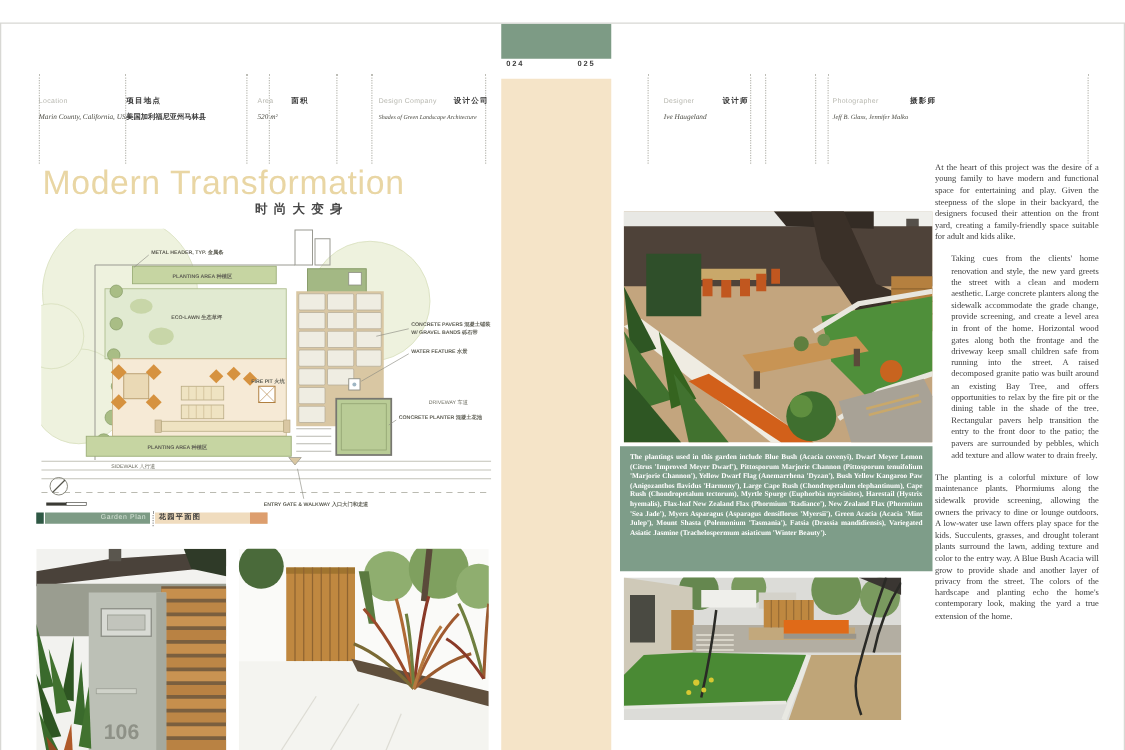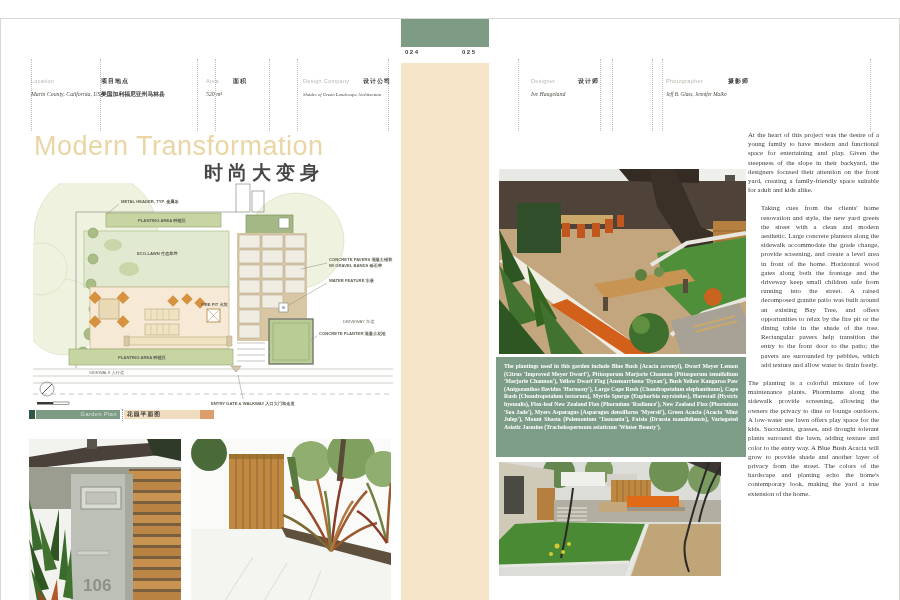--- a/index.html
+++ b/index.html
@@ -17,21 +17,21 @@
   .vline{position:absolute;top:40px;height:72px;border-left:1px dotted #bdbdb6;}
   
   .hblock{position:absolute;top:54px;line-height:9px;}
   .len{display:inline-block;font-size:5.5px;color:#b6b6ae;letter-spacing:.3px;}
   .lzh{font-size:6px;font-weight:bold;color:#3a3a3a;letter-spacing:1px;}
   .val{font-family:"Liberation Serif",serif;font-style:italic;font-size:5.8px;color:#4a4a42;}
   .vzh{font-family:"Liberation Sans",sans-serif;font-style:normal;font-weight:bold;font-size:5.8px;color:#3a3a3a;}
   .nowrap{white-space:nowrap;}
   
   .title-en{position:absolute;left:33px;top:112px;font-size:27px;font-weight:400;color:#e9d6a4;letter-spacing:.5px;}
-  .title-zh{position:absolute;left:203px;top:141px;font-size:19px;font-weight:bold;color:#474747;letter-spacing:5px;}
+  .title-zh{position:absolute;left:203px;top:141px;font-size:10px;font-weight:bold;color:#474747;letter-spacing:5px;}
   
   .plan-wrap{position:absolute;left:32px;top:164px;}
   .canopy{fill:#eef2de;stroke:#d5ddba;stroke-width:.6;}
   .bline{fill:none;stroke:#9a9a92;stroke-width:.8;}
   .pband{fill:#c6d5a2;stroke:#9aad76;stroke-width:.7;}
   .lawn{fill:#e1ead1;stroke:#aebd8e;stroke-width:.7;}
   .patio{fill:#f6ead6;stroke:#c9b48c;stroke-width:.7;}
   .lbl{font-family:"Liberation Sans",sans-serif;font-size:4.2px;fill:#5e5e54;font-weight:bold;}
   .lbl2{font-family:"Liberation Sans",sans-serif;font-size:4.2px;fill:#6e6e62;}
   .leader{stroke:#8a8a80;stroke-width:.5;fill:none;}

